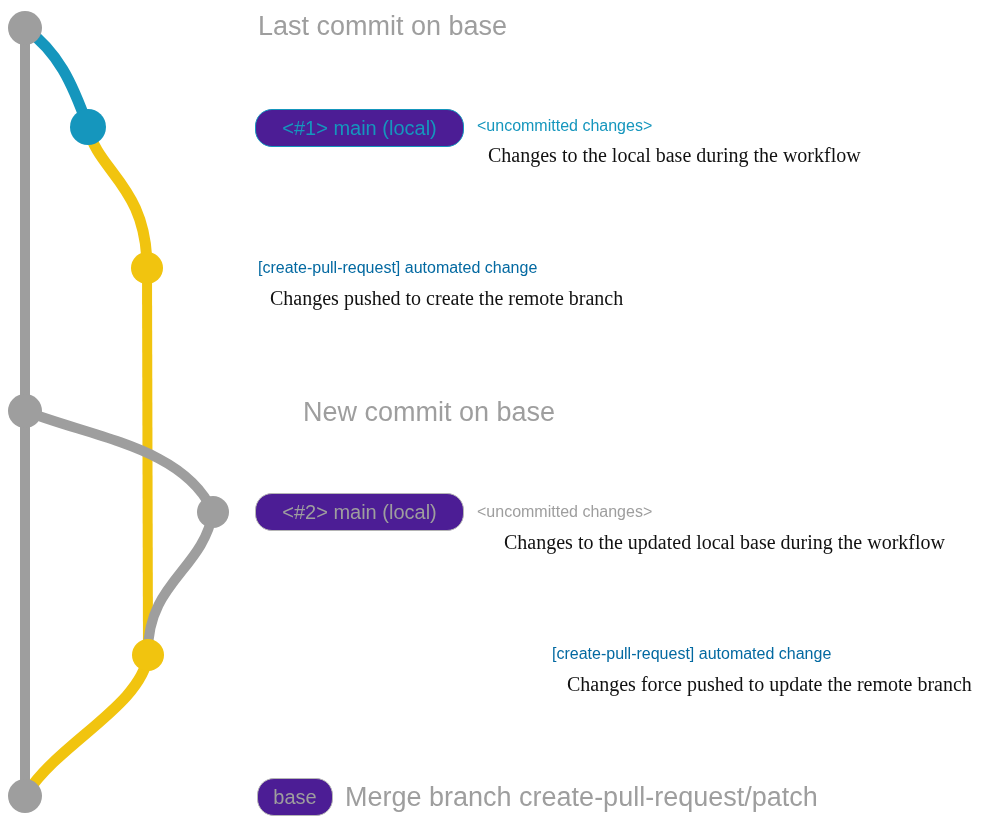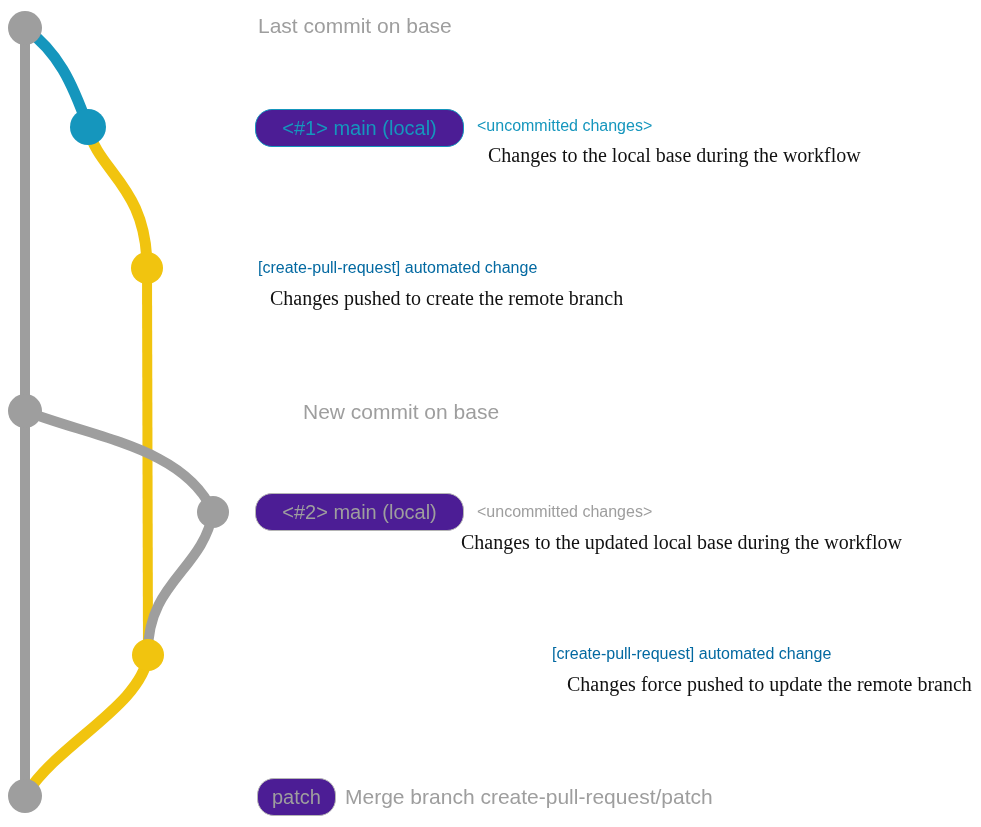--- a/index.html
+++ b/index.html
@@ -16,21 +16,21 @@
     font-family: "Liberation Sans", sans-serif;
   }
   #graph-svg {
     position: absolute;
     left: 0;
     top: 0;
   }
   .abs { position: absolute; white-space: nowrap; }
   .label-gray {
     color: #9e9e9e;
-    font-size: 21px;
+    font-size: 27px;
     line-height: 24px;
   }
   .heading {
     font-size: 16px;
     line-height: 24px;
   }
   .heading-teal { color: #1596bd; }
   .heading-yellow { color: #0369a1; }
   .heading-gray { color: #9e9e9e; }
   .desc {
@@ -83,21 +83,21 @@
   <div class="abs heading heading-teal" style="left:477px; top:114px;">&lt;uncommitted changes&gt;</div>
   <div class="abs desc" style="left:488px; top:144px;">Changes to the local base during the workflow</div>
 
   <div class="abs heading heading-yellow" style="left:258px; top:256px;">[create-pull-request] automated change</div>
   <div class="abs desc" style="left:270px; top:287px;">Changes pushed to create the remote branch</div>
 
   <div class="abs label-gray" style="left:256px; top:400px;margin-left:47px;">New commit on base</div>
 
   <div class="abs badge badge-gray" style="left:255px; top:493px; min-width:209px;">&lt;#2&gt; main (local)</div>
   <div class="abs heading heading-gray" style="left:477px; top:500px;">&lt;uncommitted changes&gt;</div>
-  <div class="abs desc" style="left:461px; top:531px;text-align:center;">Changes to the updated local base during the workflow</div>
+  <div class="abs desc" style="left:504px; top:531px;text-align:center;">Changes to the updated local base during the workflow</div>
 
   <div class="abs heading heading-yellow" style="left:552px; top:642px;">[create-pull-request] automated change</div>
   <div class="abs desc" style="left:567px; top:673px;">Changes force pushed to update the remote branch</div>
 
-  <div class="abs badge badge-gray" style="left:257px; top:778px; min-width:76px; padding:0 14px;">patch</div>
+  <div class="abs badge badge-gray" style="left:257px; top:778px; min-width:76px; padding:0 14px;">base</div>
   <div class="abs label-gray" style="left:345px; top:785px;">Merge branch create-pull-request/patch</div>
 
 </div>
 
 </body></html>

